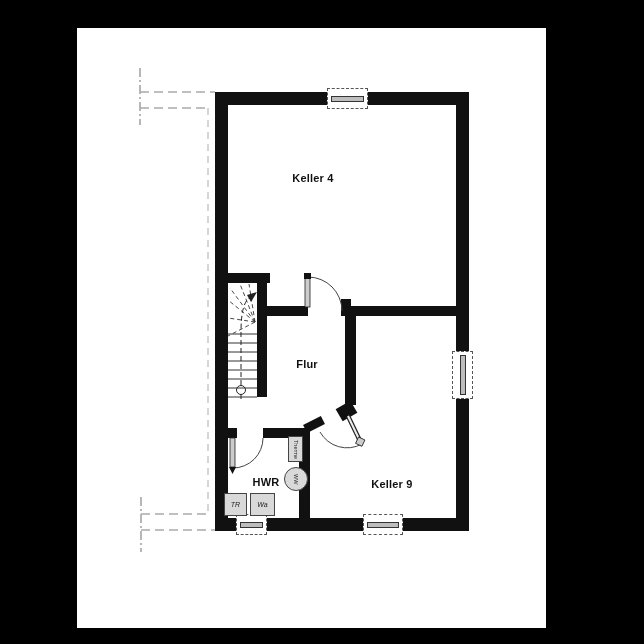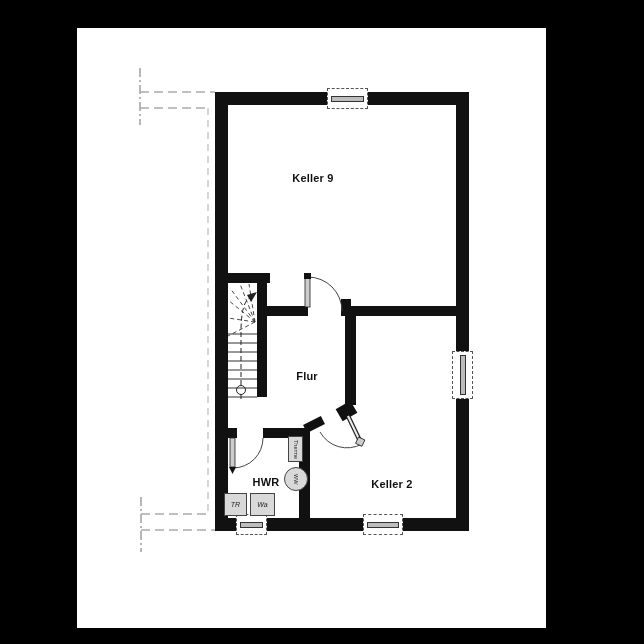--- a/index.html
+++ b/index.html
@@ -120,17 +120,17 @@
   <div class="fixture vtext circle" style="left:284px;top:467px;width:24px;height:24px">
     <span>WW</span>
   </div>
   <div class="fixture" style="left:224px;top:493px;width:23px;height:23px">
     <span>TR</span>
   </div>
   <div class="fixture" style="left:250px;top:493px;width:25px;height:23px">
     <span>Wa</span>
   </div>
 
-  <div class="room-label" style="left:313px;top:178px">Keller 9</div>
-  <div class="room-label" style="left:307px;top:376px">Flur</div>
+  <div class="room-label" style="left:313px;top:178px">Keller 4</div>
+  <div class="room-label" style="left:307px;top:364px">Flur</div>
   <div class="room-label" style="left:266px;top:482px">HWR</div>
-  <div class="room-label" style="left:392px;top:484px">Keller 2</div>
+  <div class="room-label" style="left:392px;top:484px">Keller 9</div>
 </div>
 
 </body></html>

